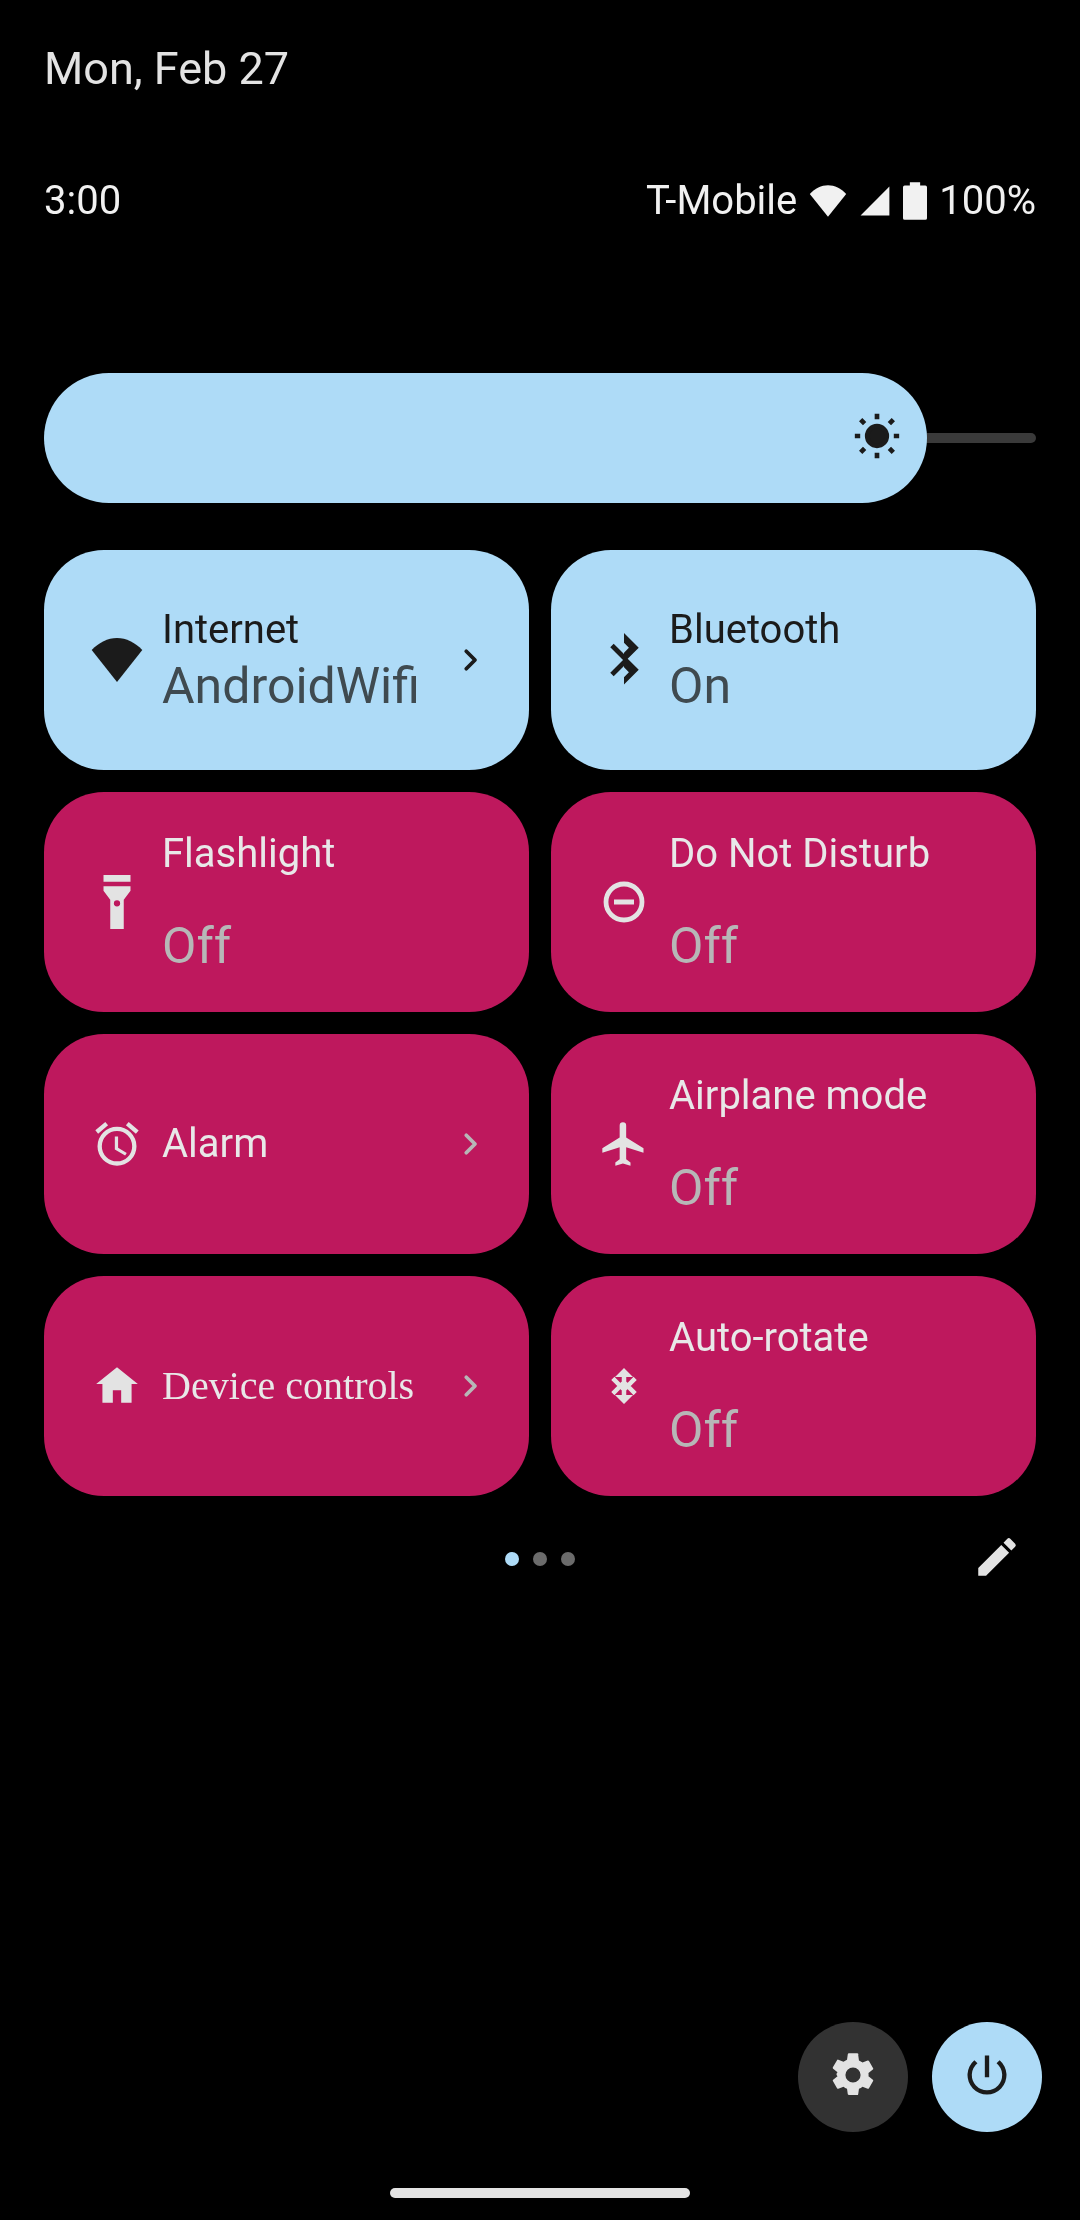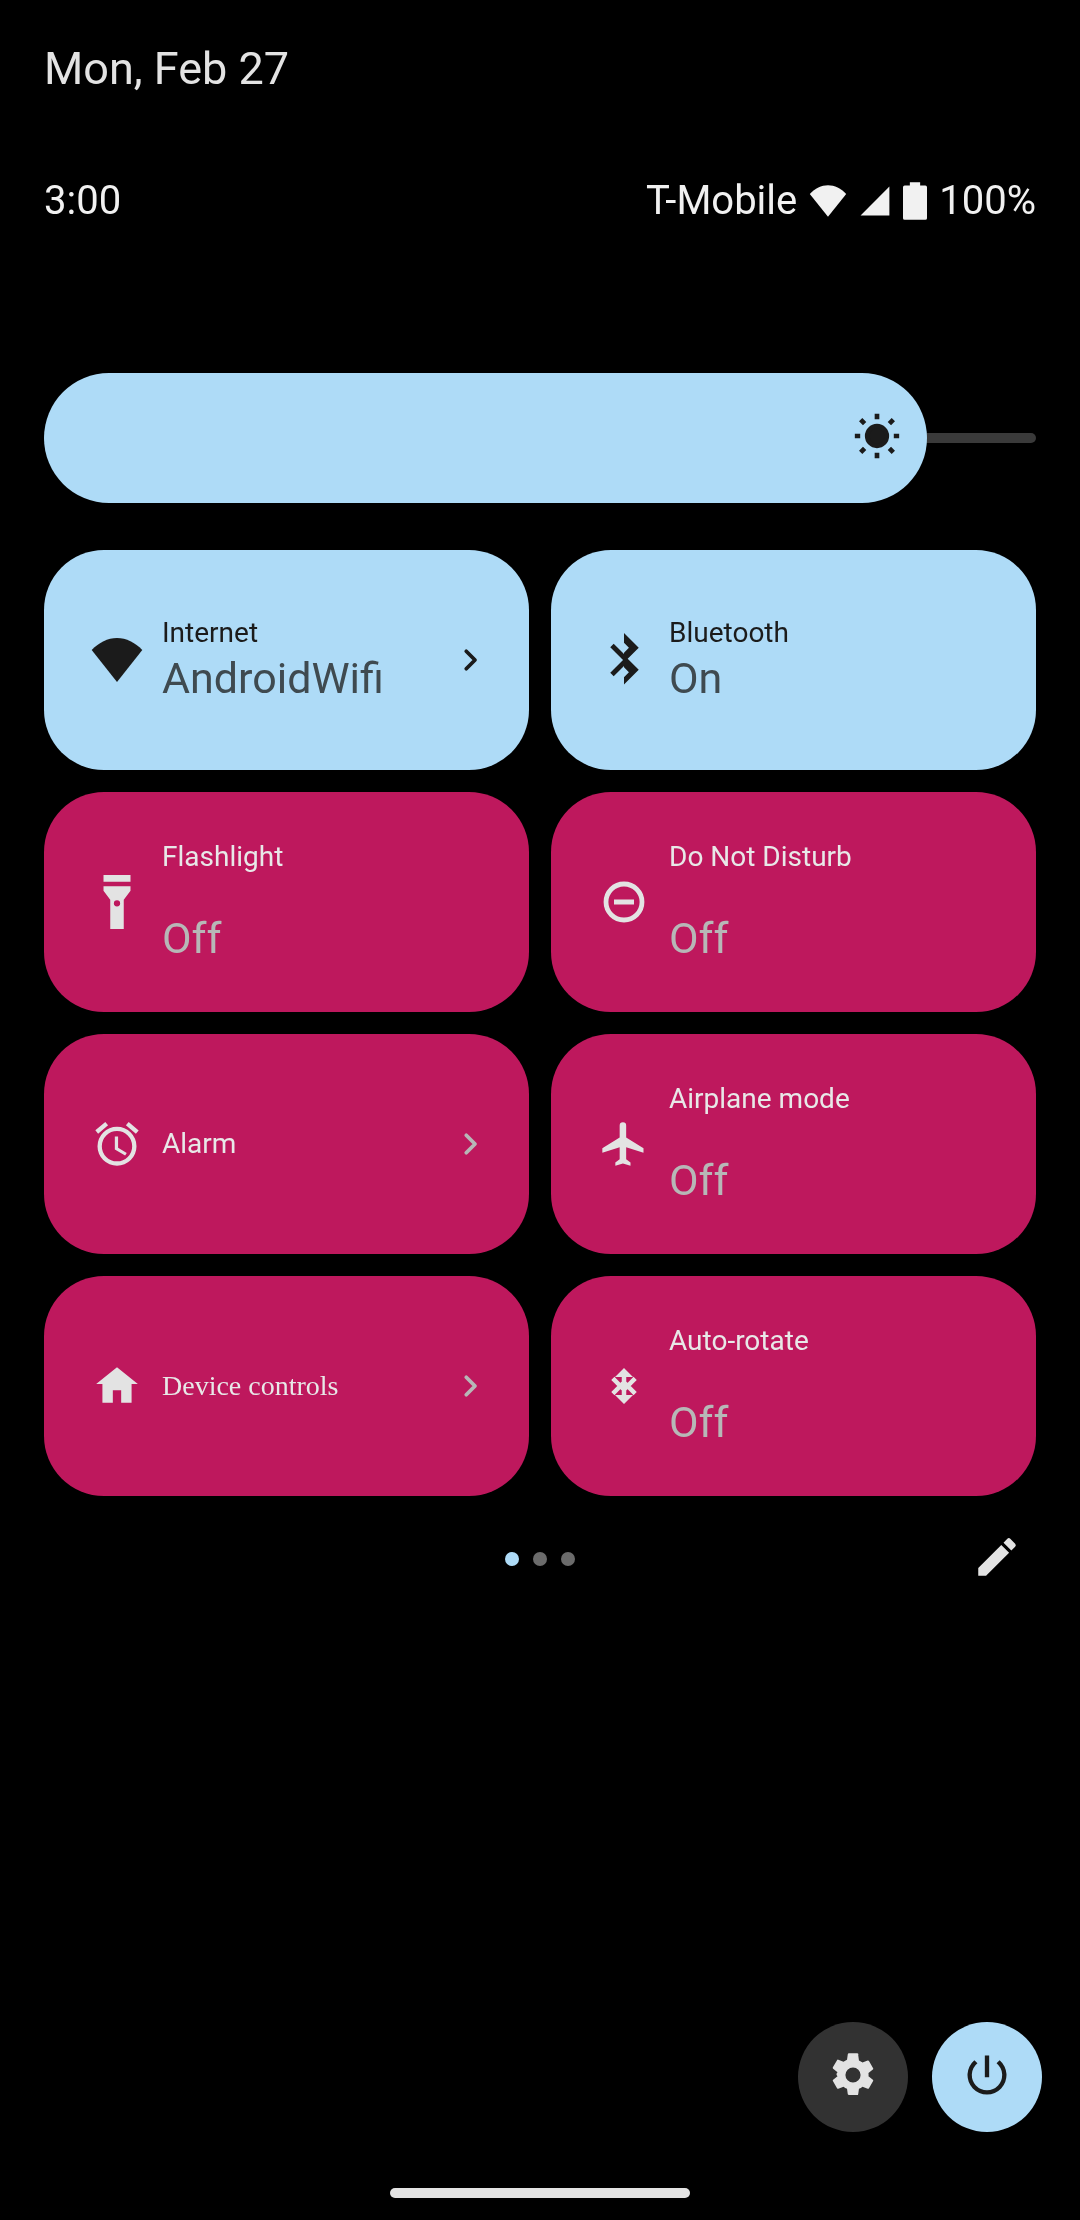--- a/index.html
+++ b/index.html
@@ -102,28 +102,28 @@
   }
   .tile .texts {
     flex: 1 1 auto;
     display: flex;
     flex-direction: column;
     justify-content: center;
     gap: 6px;
     min-width: 0;
   }
   .tile .title {
-    font-size: 28px;
+    font-size: 40px;
     line-height: 1.15;
     white-space: nowrap;
     overflow: hidden;
     text-overflow: clip;
   }
   .tile .subtitle {
-    font-size: 43px;
+    font-size: 50px;
     line-height: 1.1;
     white-space: nowrap;
     overflow: hidden;
   }
   .tile.on  .title    { color: #1b1b1b; }
   .tile.on  .subtitle { color: #3f4a50; }
   .tile.off .title    { color: #e8e8e8; }
   .tile.off .subtitle { color: #b7b7b7; margin-top: 36px; }
 
   .tile .chevron {

